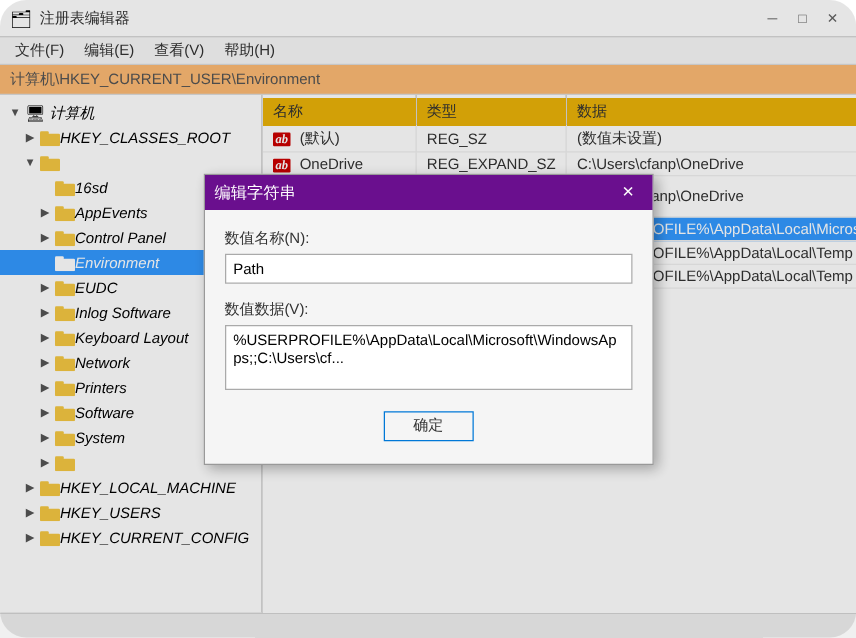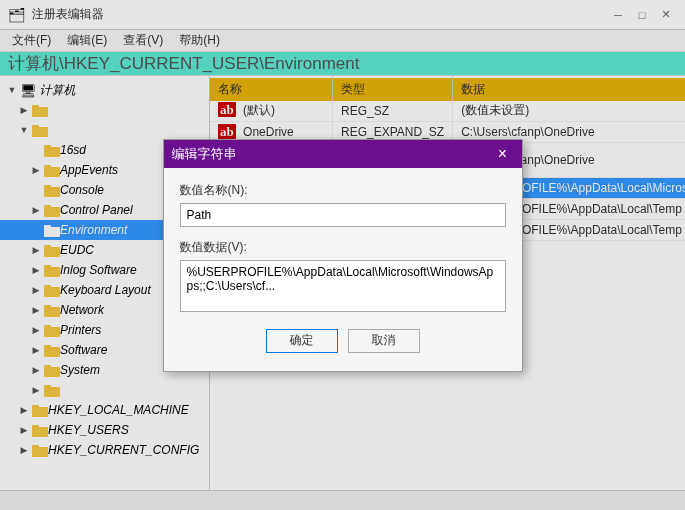--- a/index.html
+++ b/index.html
@@ -60,27 +60,27 @@
     }
     .menu-item {
       padding: 2px 8px;
       font-size: 12px;
       color: #333;
       cursor: pointer;
     }
 
     
     .address-bar {
-      background: #5eead4;
+      background: #fdba74;
       height: 24px;
       display: flex;
       align-items: center;
       padding: 0 8px;
       border-bottom: 1px solid #ddd;
-      font-size: 17px;
+      font-size: 12px;
       color: #333;
     }
     .address-label {
       color: #555;
       margin-right: 4px;
     }
 
     
     .main-content {
       display: flex;
@@ -158,26 +158,27 @@
     .reg-table td {
       border-bottom: 1px solid #f0f0f0;
       border-right: 1px solid #eee;
       padding: 2px 8px;
       color: #333;
     }
     .reg-table tr.selected td { background: #3399ff; color: white; }
     .reg-icon-ab {
       background: #cc0000;
       color: white;
-      font-size: 13px;
+      font-size: 10px;
       font-weight: bold;
       padding: 0 2px;
       border-radius: 1px;
       font-family: serif;
       margin-right: 4px;
+      font-style: italic;
     }
 
     
     .status-bar {
       height: 20px;
       background: #f0f0f0;
       border-top: 1px solid #ccc;
       display: flex;
       align-items: center;
       padding: 0 8px;
@@ -187,20 +188,21 @@
 
     
     .overlay {
       position: absolute;
       top: 0; left: 0; right: 0; bottom: 0;
       background: rgba(0,0,0,0.1);
       display: flex;
       align-items: center;
       justify-content: center;
       z-index: 100;
+      border-radius: 21px;
     }
 
     .dialog {
       background: #f5f5f5;
       border: 1px solid #999;
       box-shadow: 3px 3px 10px rgba(0,0,0,0.3);
       width: 360px;
     }
 
     .dialog-title-bar {
@@ -323,20 +325,21 @@
       <span style="margin-right:3px;font-size:13px;">🖥</span>
       <span class="tree-label">计算机</span>
     </div>
 
     <div class="tree-item indent-1">
       <span class="tree-toggle">▶</span>
       <svg class="folder-svg" viewBox="0 0 16 14">
         <rect x="0" y="4" width="16" height="10" rx="1" fill="#f5c842"></rect>
         <rect x="0" y="2" width="7" height="4" rx="1" fill="#f5c842"></rect>
       </svg>
+      <span class="tree-label">HKEY_CLASSES_ROOT</span>
     </div>
 
     <div class="tree-item indent-1">
       <span class="tree-toggle">▼</span>
       <svg class="folder-svg" viewBox="0 0 16 14">
         <rect x="0" y="4" width="16" height="10" rx="1" fill="#f5c842"></rect>
         <rect x="0" y="2" width="7" height="4" rx="1" fill="#f5c842"></rect>
       </svg>
     </div>
 
@@ -351,28 +354,20 @@
 
     <div class="tree-item indent-2">
       <span class="tree-toggle">▶</span>
       <svg class="folder-svg" viewBox="0 0 16 14">
         <rect x="0" y="4" width="16" height="10" rx="1" fill="#f5c842"></rect>
         <rect x="0" y="2" width="7" height="4" rx="1" fill="#f5c842"></rect>
       </svg>
       <span class="tree-label">AppEvents</span>
     </div>
 
-    <div class="tree-item indent-2">
-      <span class="tree-toggle empty">▶</span>
-      <svg class="folder-svg" viewBox="0 0 16 14">
-        <rect x="0" y="4" width="16" height="10" rx="1" fill="#f5c842"></rect>
-        <rect x="0" y="2" width="7" height="4" rx="1" fill="#f5c842"></rect>
-      </svg>
-      <span class="tree-label">Console</span>
-    </div>
 
     <div class="tree-item indent-2">
       <span class="tree-toggle">▶</span>
       <svg class="folder-svg" viewBox="0 0 16 14">
         <rect x="0" y="4" width="16" height="10" rx="1" fill="#f5c842"></rect>
         <rect x="0" y="2" width="7" height="4" rx="1" fill="#f5c842"></rect>
       </svg>
       <span class="tree-label">Control Panel</span>
     </div>
 
@@ -572,17 +567,16 @@
       <div class="dialog-field-label">数值名称(N):</div>
       <input class="dialog-input" type="text" value="Path" readonly="" style="">
 
       
       <div class="dialog-field-label">数值数据(V):</div>
       <textarea class="dialog-textarea" style="">%USERPROFILE%\AppData\Local\Microsoft\WindowsApps;;C:\Users\cf...</textarea>
 
       
       <div class="dialog-buttons">
         <button class="dialog-btn primary">确定</button>
-        <button class="dialog-btn">取消</button>
       </div>
     </div>
   </div>
 </div>
 
 </body></html>

